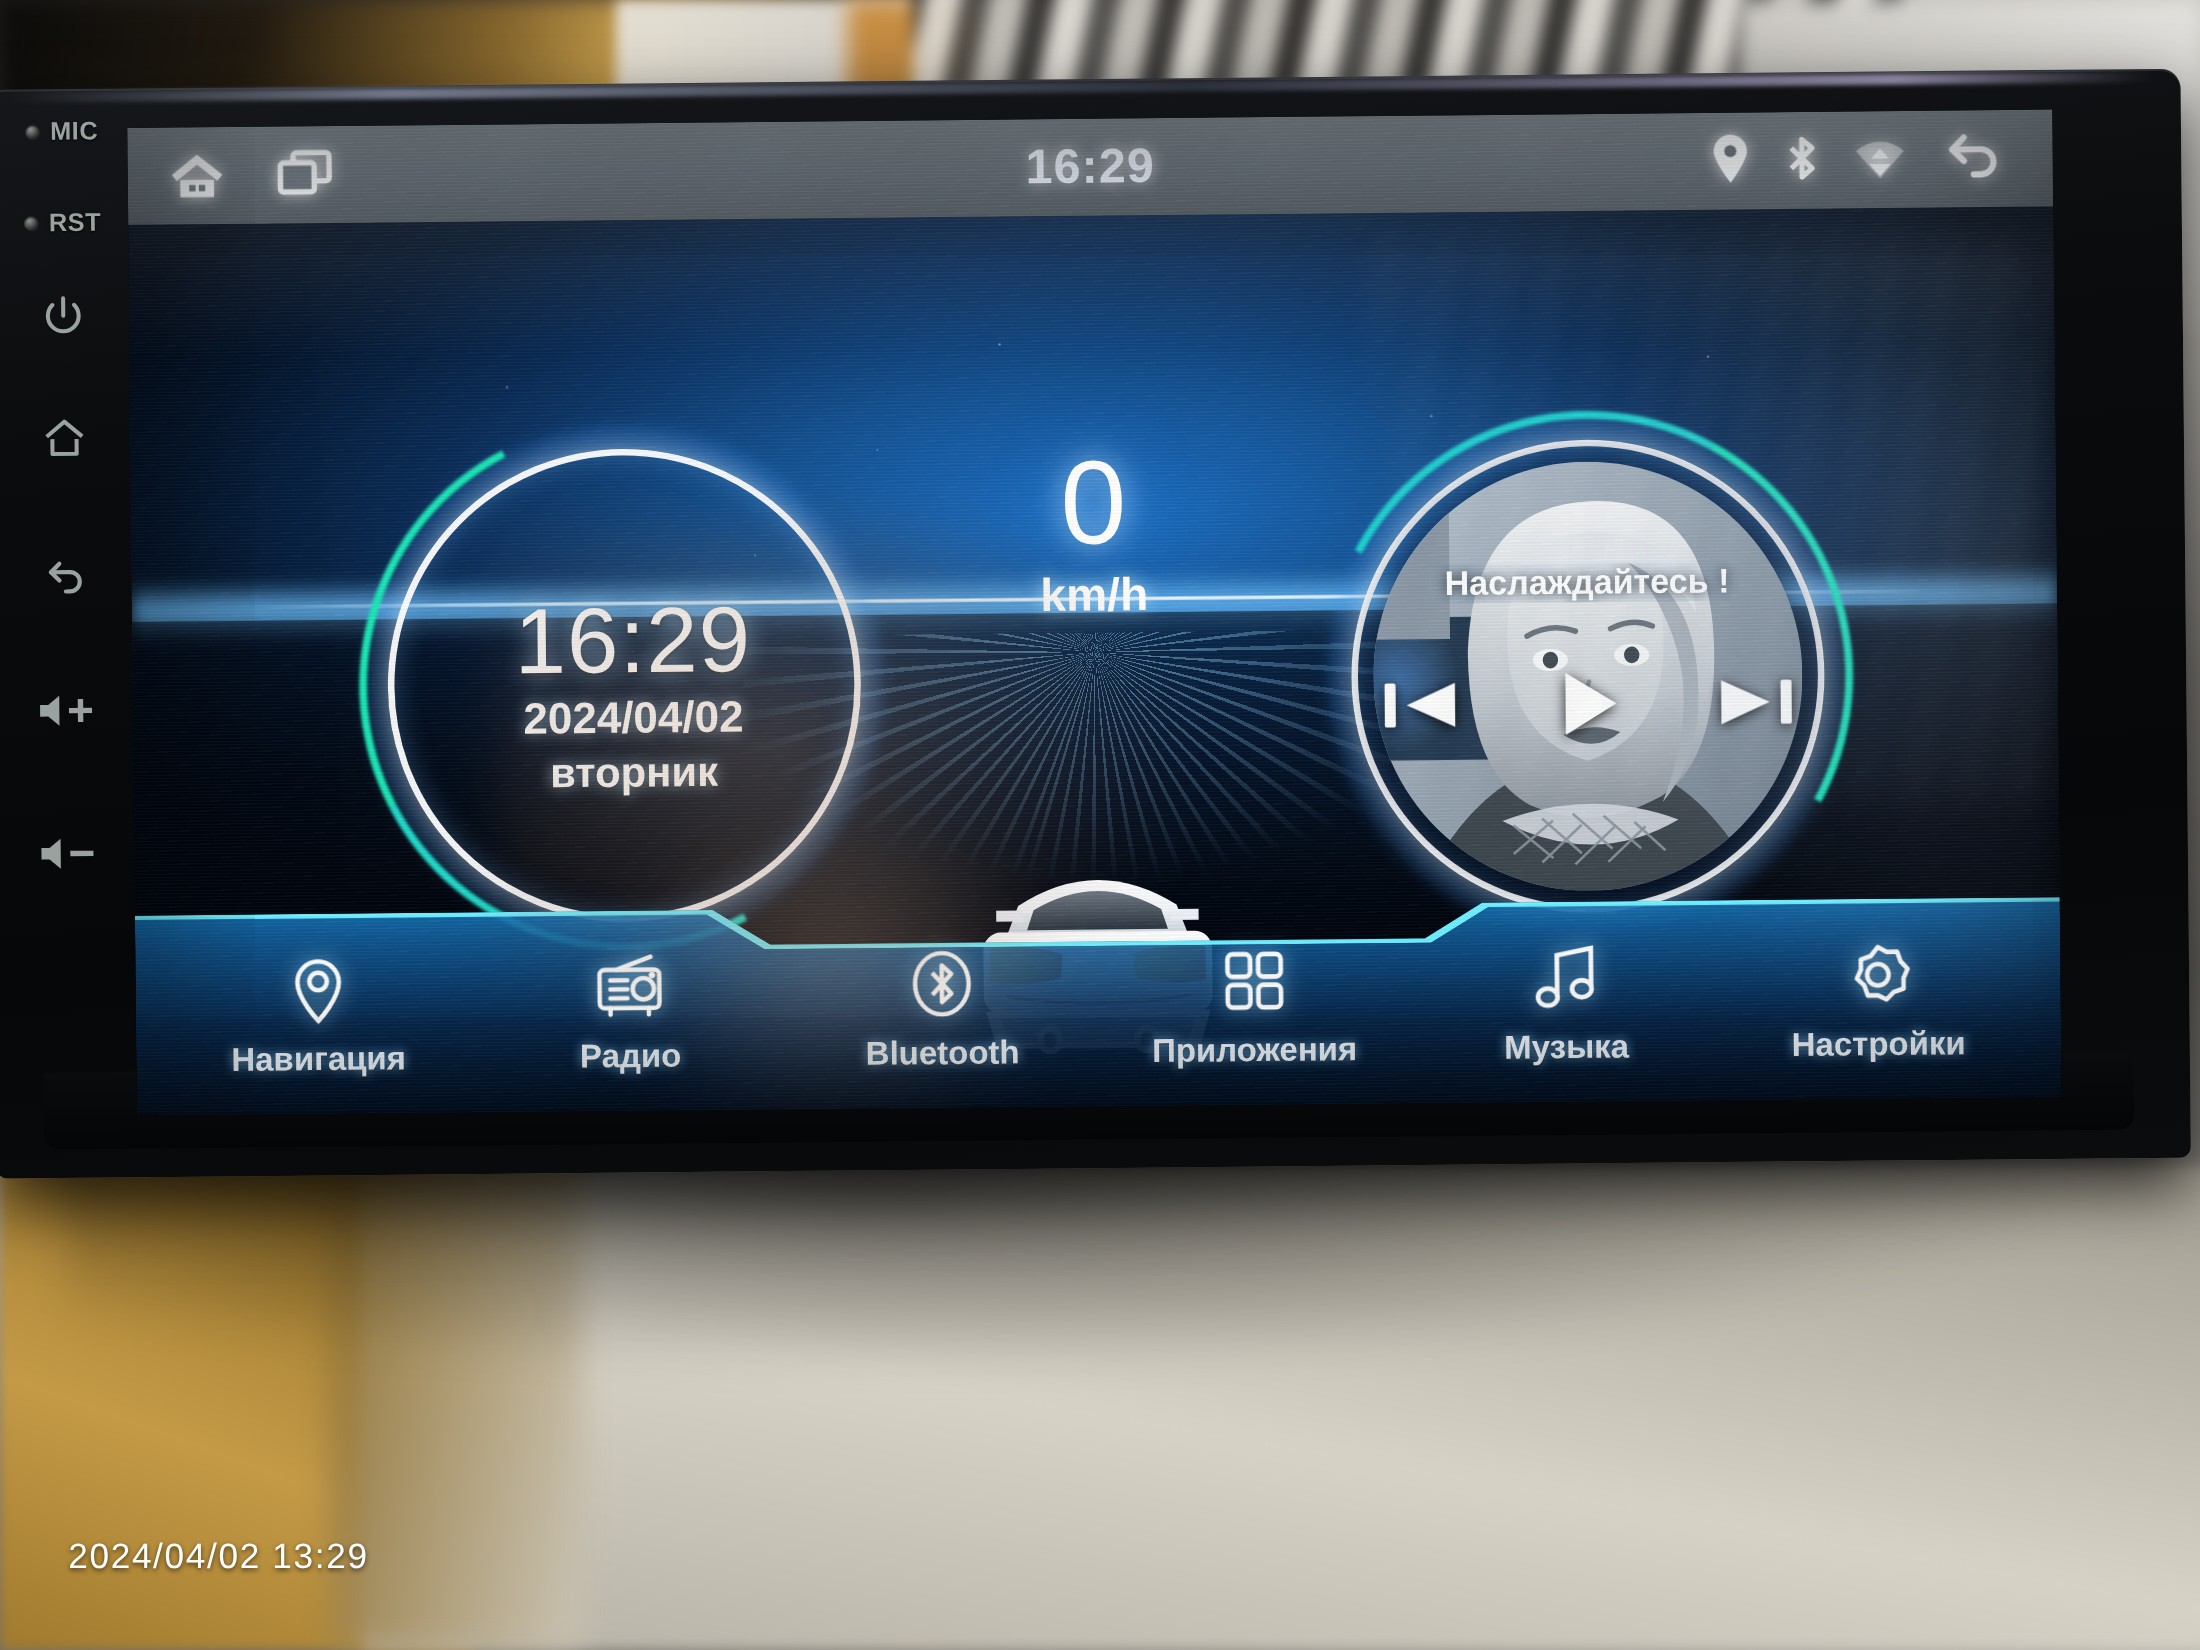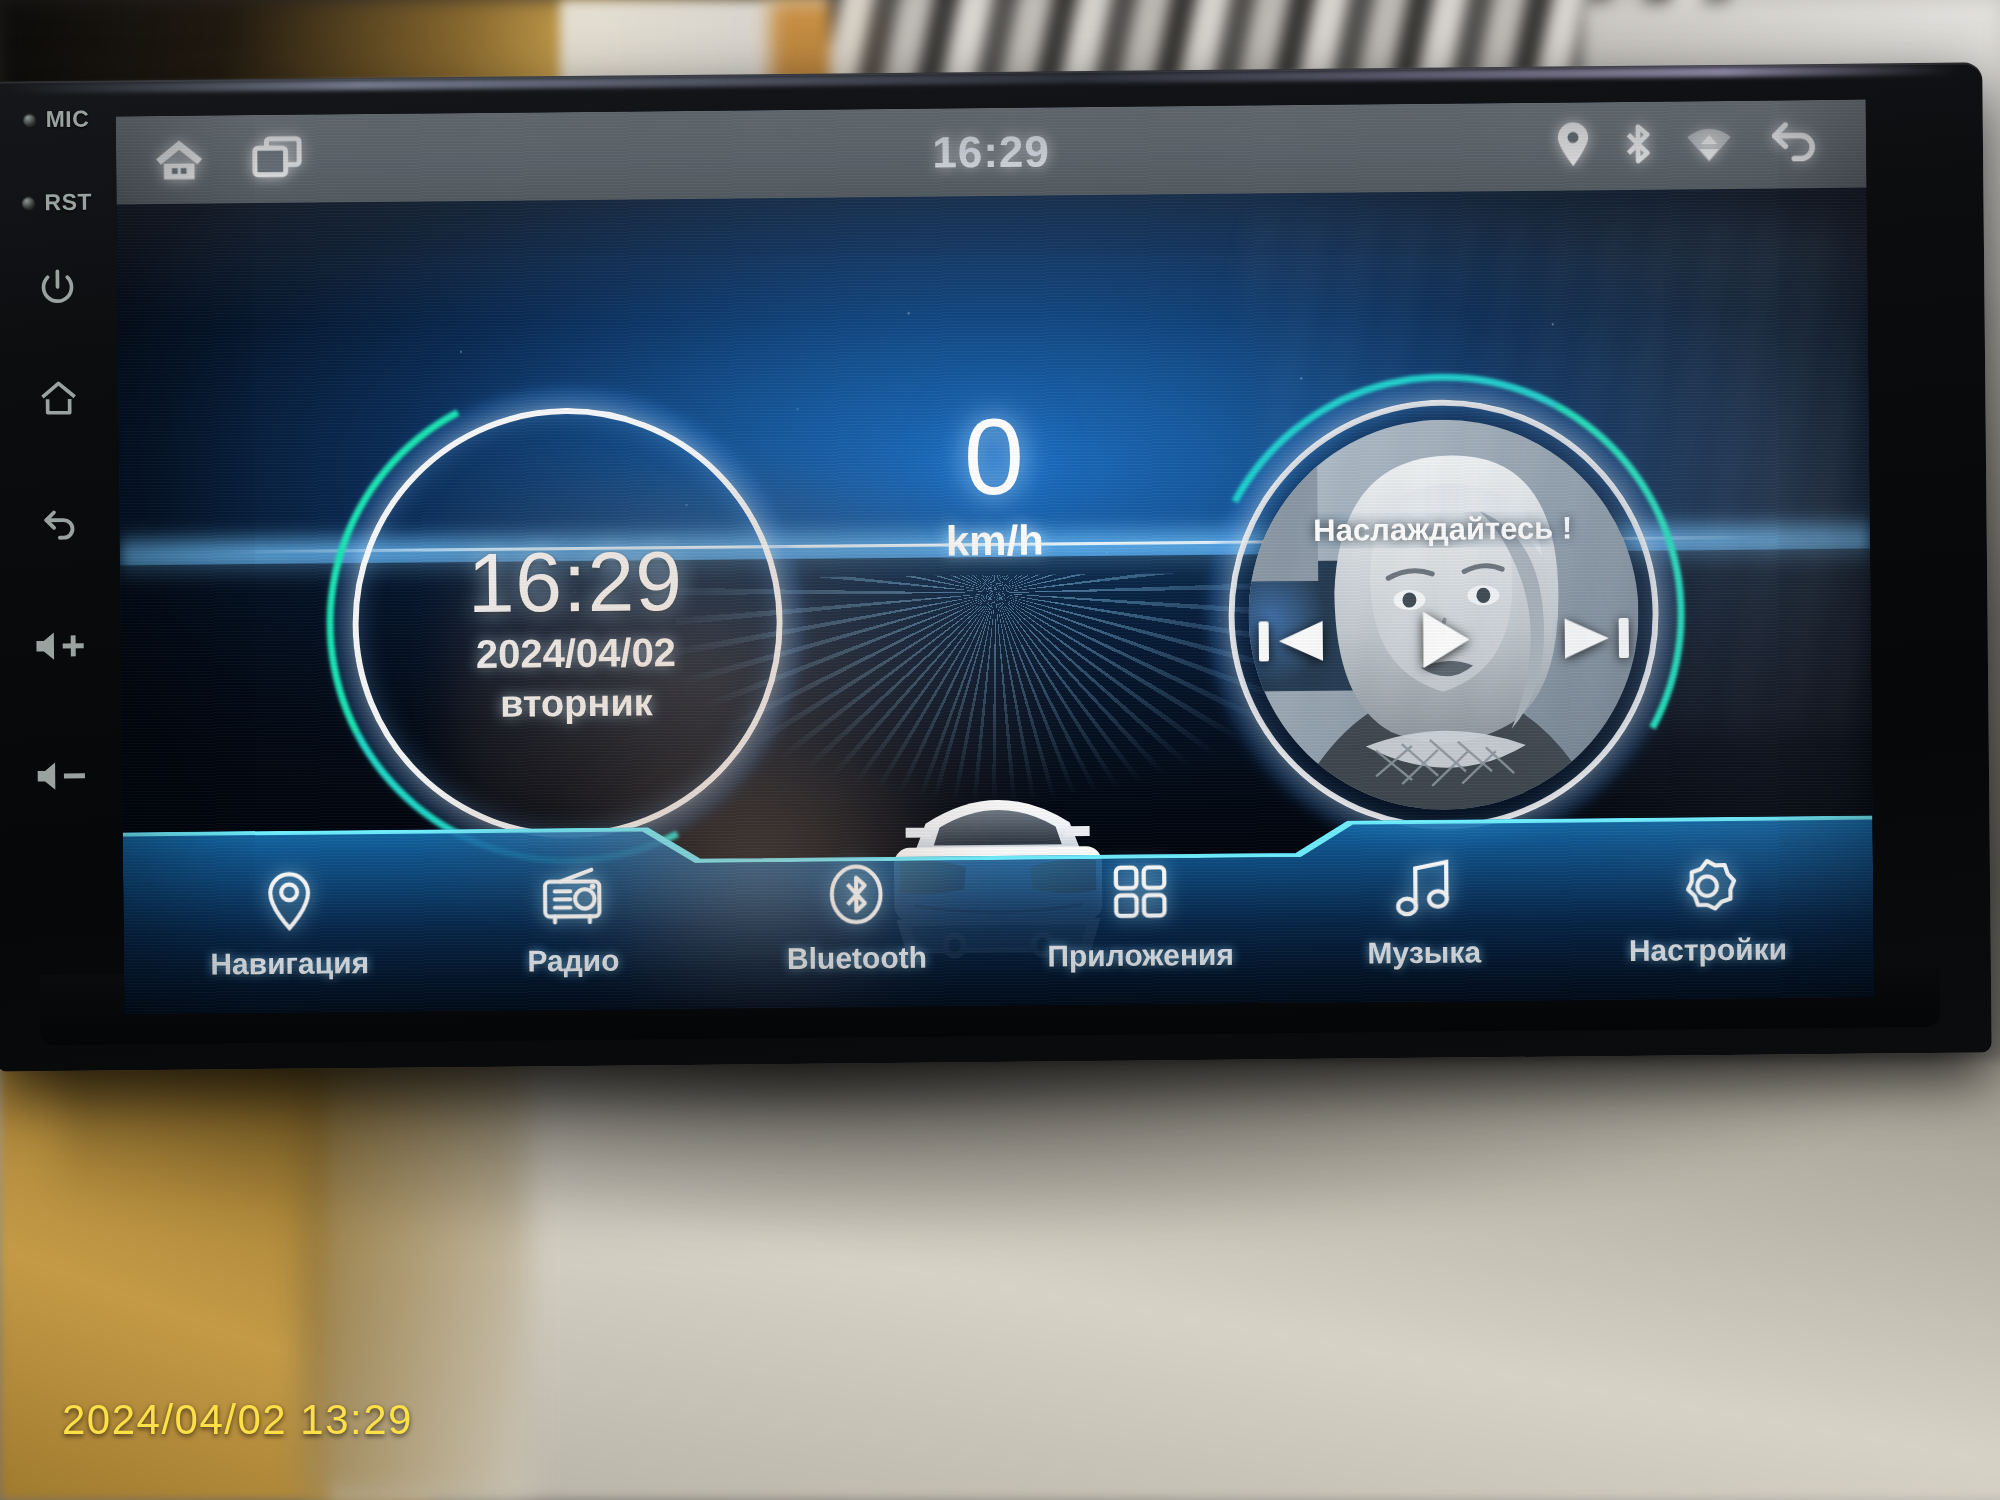--- a/index.html
+++ b/index.html
@@ -196,22 +196,22 @@
      filter:blur(18px);}
   .gl-cloth{position:absolute;left:1130px;top:110px;width:700px;height:520px;
      background:repeating-linear-gradient(-80deg,rgba(255,255,255,.10) 0 22px,rgba(60,70,85,.10) 22px 50px);
      filter:blur(14px);opacity:.45;}
   .gl-scan{position:absolute;inset:0;
      background:repeating-linear-gradient(0deg,rgba(255,255,255,.030) 0 1px,rgba(0,0,0,.028) 1px 3px);}
   .gl-vig{position:absolute;inset:0;
      box-shadow:inset 0 0 170px rgba(0,0,0,.55);}
 
   
-  .stamp{position:absolute;left:62px;top:1396px;color:#fde047;
-     font-size:42px;font-weight:400;letter-spacing:1.5px;
+  .stamp{position:absolute;left:62px;top:1396px;color:#ffffff;
+     font-size:32px;font-weight:400;letter-spacing:1.5px;
      text-shadow:0 2px 5px rgba(0,0,0,.65);z-index:40;}
 </style>
 </head>
 <body>
 
 <div id="scene">
 
   <div class="backdrop">
     <div class="bk-wood"></div>
     <div class="bk-paper"></div>

